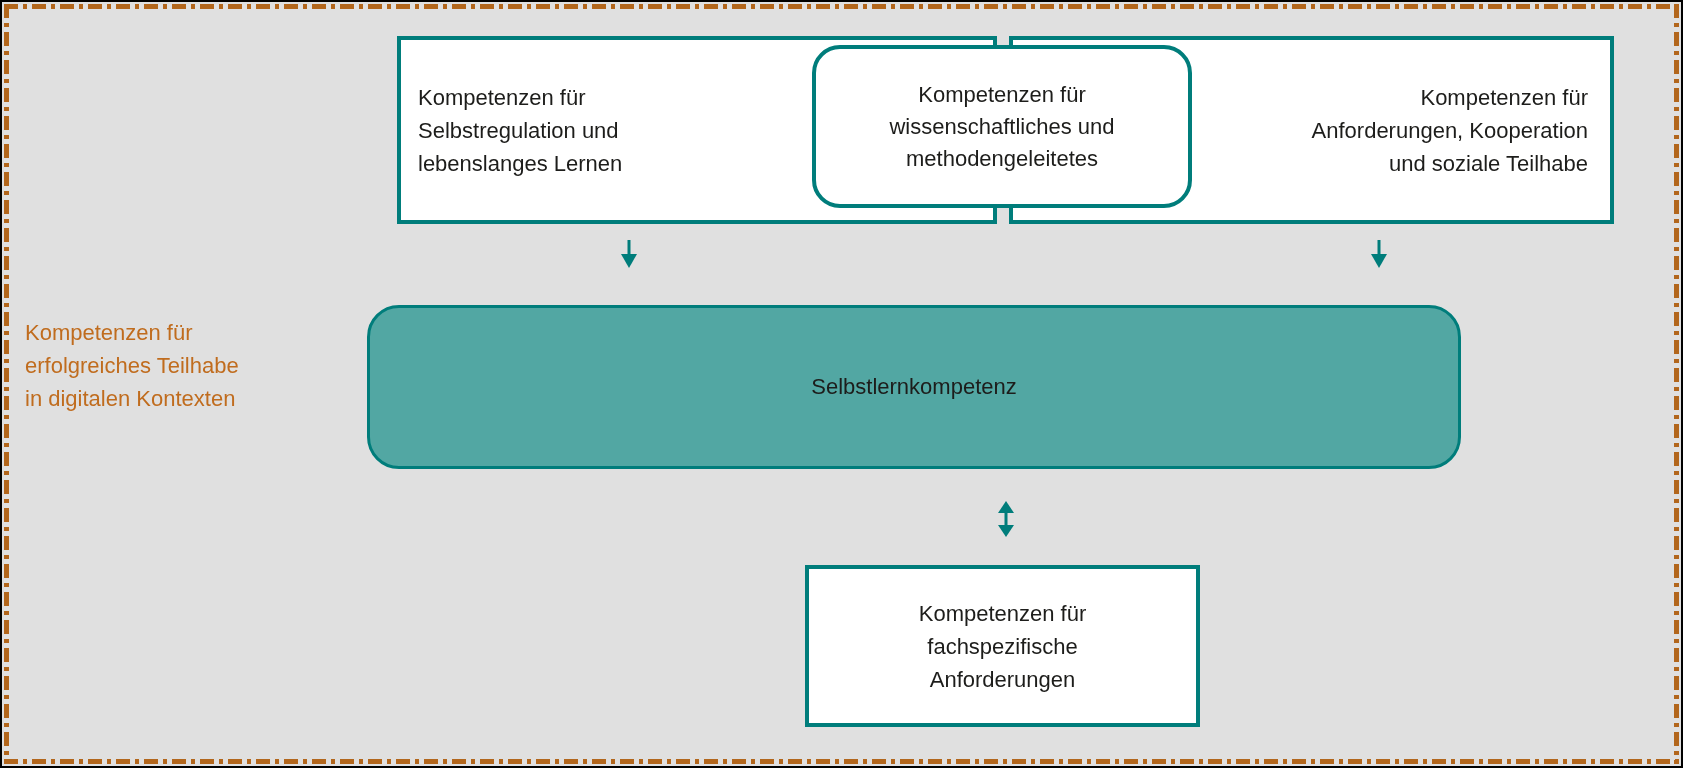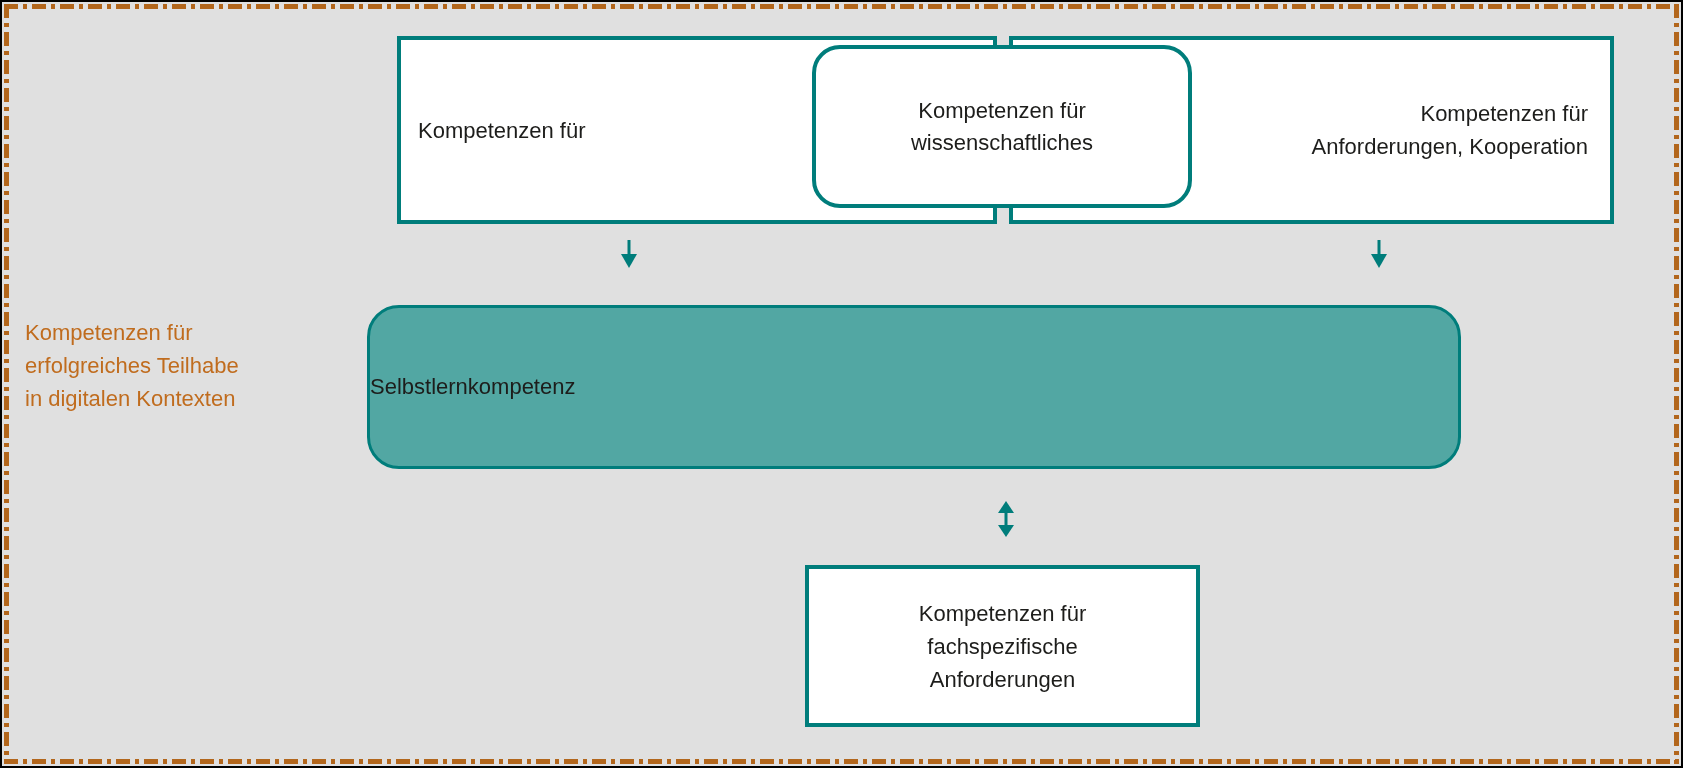--- a/index.html
+++ b/index.html
@@ -72,20 +72,21 @@
   }
 
   .center-band {
     position: absolute;
     left: 365px; top: 303px; width: 1094px; height: 164px;
     background: #52a7a3;
     border: 3px solid #007d7b;
     border-radius: 32px;
     display: flex;
     align-items: center;
+    justify-content: center;
     font-size: 22px;
   }
 
   .side-label {
     position: absolute;
     left: 23px; top: 314px;
     font-size: 22px;
     line-height: 33px;
     color: #c06c1e;
   }
@@ -106,30 +107,34 @@
   <div class="frame-edge frame-v frame-right"></div>
 
   <div class="side-label">
     <div>Kompetenzen für</div>
     <div>erfolgreiches Teilhabe</div>
     <div>in digitalen Kontexten</div>
   </div>
 
   <div class="box box-top-left">
     <div>Kompetenzen für</div>
+    <div>Selbstregulation und</div>
+    <div>lebenslanges Lernen</div>
   </div>
 
   <div class="box box-top-right">
     <div>Kompetenzen für</div>
     <div>Anforderungen, Kooperation</div>
+    <div>und soziale Teilhabe</div>
   </div>
 
   <div class="box box-top-center">
     <div>Kompetenzen für</div>
-    <div>wissenschaftliches</div>
+    <div>wissenschaftliches und</div>
+    <div>methodengeleitetes</div>
   </div>
 
   <svg class="arrow arrow-left-down" width="18" height="29" viewBox="0 0 18 29">
     <rect x="7.5" y="0" width="3" height="16" fill="#007d7b"></rect>
     <polygon points="1,14 17,14 9,28" fill="#007d7b"></polygon>
   </svg>
   <svg class="arrow arrow-right-down" width="18" height="29" viewBox="0 0 18 29">
     <rect x="7.5" y="0" width="3" height="16" fill="#007d7b"></rect>
     <polygon points="1,14 17,14 9,28" fill="#007d7b"></polygon>
   </svg>

